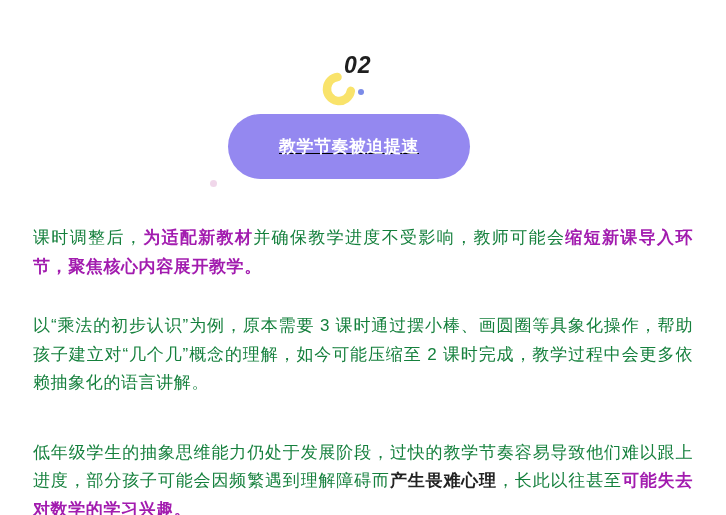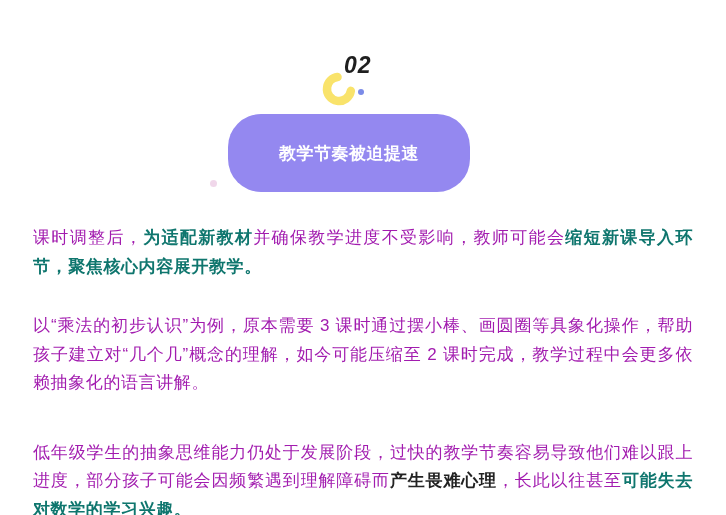--- a/index.html
+++ b/index.html
@@ -39,28 +39,29 @@
     border-radius: 50%;
     background: #7b8be8;
   }
 
   
   .badge {
     position: absolute;
     left: 228px;
     top: 114px;
     width: 242px;
-    height: 78px;
+    height: 65px;
     border-radius: 33px;
     background: #9488f0;
     display: flex;
     flex-direction: column;
     align-items: center;
     justify-content: center;
     gap: 2px;
+    text-decoration: underline;
   }
   .badge span {
     color: #ffffff;
     font-size: 17px;
     font-weight: bold;
     line-height: 29px;
     letter-spacing: 0.5px;
     white-space: nowrap;
   }
   .decor-dot {
@@ -85,22 +86,22 @@
     margin: 0;
     font-size: 17px;
     line-height: 28.5px;
     letter-spacing: 0.6px;
     color: #333333;
     text-align: justify;
     text-justify: inter-ideograph;
   }
   .content p.p-0 { margin-bottom: 31px; }
   .content p.p-1 { margin-bottom: 41px; }
-  .seg-normal { color: #a21caf; font-weight: normal; }
-  .seg-orange-bold { color: #0f766e; font-weight: bold; }
+  .seg-normal { color: #15803d; font-weight: normal; }
+  .seg-orange-bold { color: #a21caf; font-weight: bold; }
   .seg-dark-bold { color: #222222; font-weight: bold; }
 </style>
 </head>
 <body>
 
 <div class="page">
 
   <div class="section-number">02</div>
 
   <svg class="crescent" viewBox="0 0 38 38">

